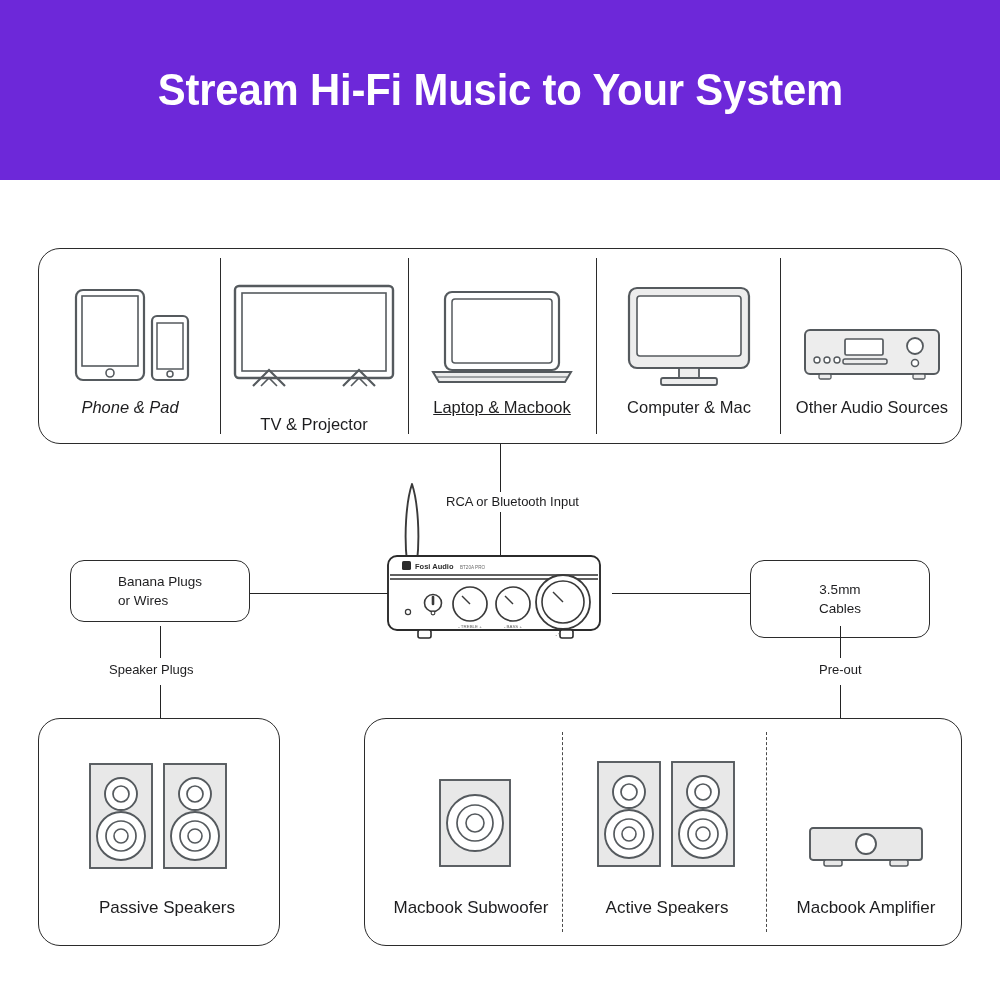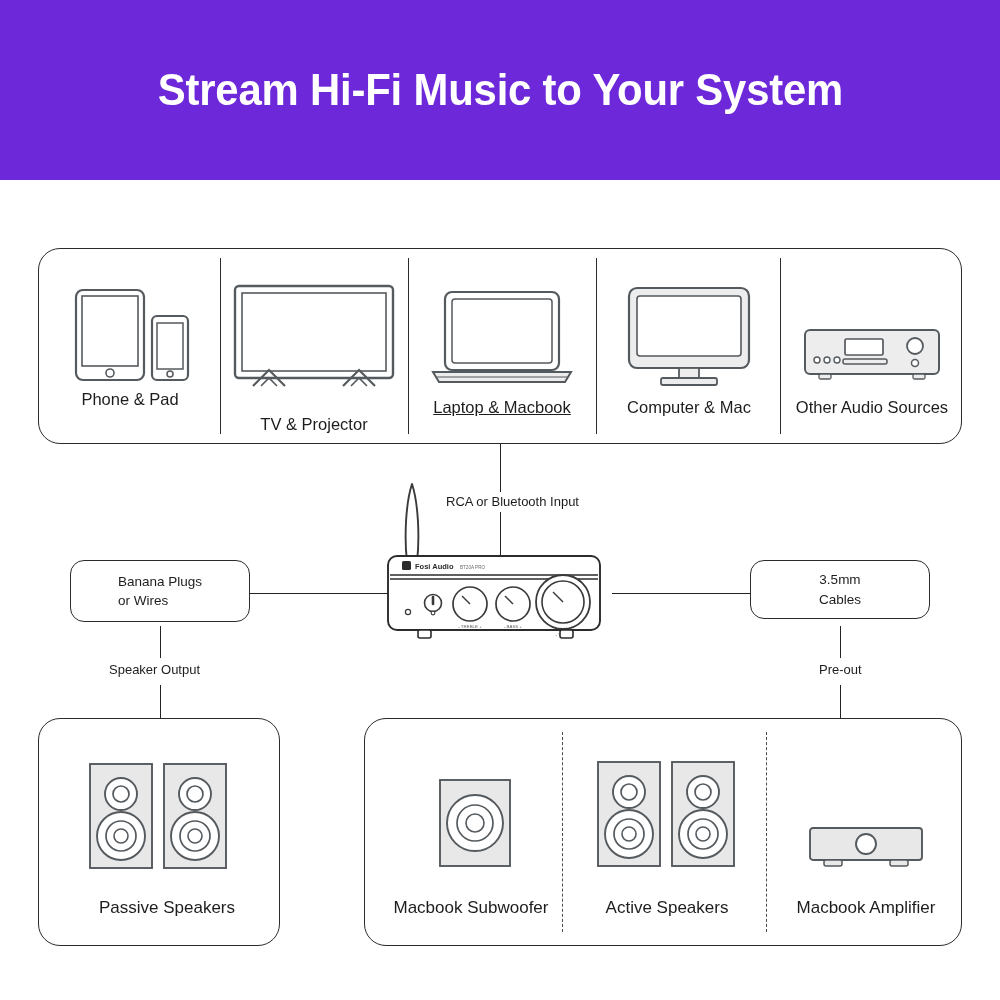--- a/index.html
+++ b/index.html
@@ -97,21 +97,21 @@
     <div class="icon-wrap" style="height:104px;">
       <svg width="128" height="100" viewBox="0 0 128 100">
         <rect x="10" y="4" width="68" height="90" rx="7" fill="#fff" stroke="#555a5e" stroke-width="2.2"></rect>
         <rect x="16" y="10" width="56" height="70" fill="#fff" stroke="#555a5e" stroke-width="1.6"></rect>
         <circle cx="44" cy="87" r="4" fill="#fff" stroke="#555a5e" stroke-width="1.6"></circle>
         <rect x="86" y="30" width="36" height="64" rx="5" fill="#fff" stroke="#555a5e" stroke-width="2.2"></rect>
         <rect x="91" y="37" width="26" height="46" fill="#fff" stroke="#555a5e" stroke-width="1.5"></rect>
         <circle cx="104" cy="88" r="3" fill="#fff" stroke="#555a5e" stroke-width="1.5"></circle>
       </svg>
     </div>
-    <div class="cell-label" style="margin-top:4px;">Phone &amp; Pad</div>
+    <div class="cell-label" style="margin-top:12px;font-style:italic;">Phone &amp; Pad</div>
   </div>
 
   <div class="cell" style="left:228px;top:282px;width:172px;">
     <div class="icon-wrap" style="height:104px;">
       <svg width="166" height="104" viewBox="0 0 166 104">
         <rect x="4" y="4" width="158" height="92" rx="4" fill="#fff" stroke="#555a5e" stroke-width="2.4"></rect>
         <rect x="11" y="11" width="144" height="78" fill="#fff" stroke="#555a5e" stroke-width="1.6"></rect>
         <path d="M22 104 L38 88 L54 104" fill="none" stroke="#555a5e" stroke-width="2.2"></path>
         <path d="M30 104 L38 96 L46 104" fill="none" stroke="#555a5e" stroke-width="1.6"></path>
         <path d="M112 104 L128 88 L144 104" fill="none" stroke="#555a5e" stroke-width="2.2"></path>
@@ -204,21 +204,21 @@
       <rect x="178" y="150" width="13" height="8" rx="2" fill="#fff" stroke="#2b2b2b" stroke-width="1.6"></rect>
     </svg>
   </div>
 
   <div class="callout" style="left:70px;top:560px;width:180px;height:62px;align-items:center;">
     <div class="callout-txt">Banana Plugs
 or Wires</div>
   </div>
   <div class="lineH" style="left:250px;top:593px;width:138px;"></div>
   <div class="lineV" style="left:160px;top:626px;height:32px;"></div>
-  <div class="edge-label" style="left:104px;top:662px;">Speaker Output</div>
+  <div class="edge-label" style="left:104px;top:662px;">Speaker Plugs</div>
   <div class="lineV" style="left:160px;top:685px;height:34px;"></div>
 
   <div class="panel" style="left:38px;top:718px;width:242px;height:228px;"></div>
   <div style="position:absolute;left:88px;top:762px;">
     <svg width="142" height="108" viewBox="0 0 142 108">
       <rect x="2" y="2" width="62" height="104" fill="#e8e8e8" stroke="#555a5e" stroke-width="1.9"></rect>
       <circle cx="33" cy="32" r="16" fill="#fff" stroke="#555a5e" stroke-width="1.9"></circle>
       <circle cx="33" cy="32" r="8" fill="#fff" stroke="#555a5e" stroke-width="1.7"></circle>
       <circle cx="33" cy="74" r="24" fill="#fff" stroke="#555a5e" stroke-width="1.9"></circle>
       <circle cx="33" cy="74" r="15" fill="#fff" stroke="#555a5e" stroke-width="1.7"></circle>
@@ -226,21 +226,21 @@
       <rect x="76" y="2" width="62" height="104" fill="#e8e8e8" stroke="#555a5e" stroke-width="1.9"></rect>
       <circle cx="107" cy="32" r="16" fill="#fff" stroke="#555a5e" stroke-width="1.9"></circle>
       <circle cx="107" cy="32" r="8" fill="#fff" stroke="#555a5e" stroke-width="1.7"></circle>
       <circle cx="107" cy="74" r="24" fill="#fff" stroke="#555a5e" stroke-width="1.9"></circle>
       <circle cx="107" cy="74" r="15" fill="#fff" stroke="#555a5e" stroke-width="1.7"></circle>
       <circle cx="107" cy="74" r="7" fill="#fff" stroke="#555a5e" stroke-width="1.6"></circle>
     </svg>
   </div>
   <div class="grp-label" style="left:38px;top:898px;width:258px;">Passive Speakers</div>
 
-  <div class="callout" style="left:750px;top:560px;width:180px;height:59px;">
+  <div class="callout" style="left:750px;top:560px;width:180px;height:78px;">
     <div class="callout-txt ctr">3.5mm
 Cables</div>
   </div>
   <div class="lineH" style="left:612px;top:593px;width:138px;"></div>
   <div class="lineV" style="left:840px;top:626px;height:32px;"></div>
   <div class="edge-label" style="left:814px;top:662px;">Pre-out</div>
   <div class="lineV" style="left:840px;top:685px;height:34px;"></div>
 
   <div class="panel" style="left:364px;top:718px;width:598px;height:228px;"></div>
   <div class="vdash" style="left:562px;top:732px;height:200px;"></div>

